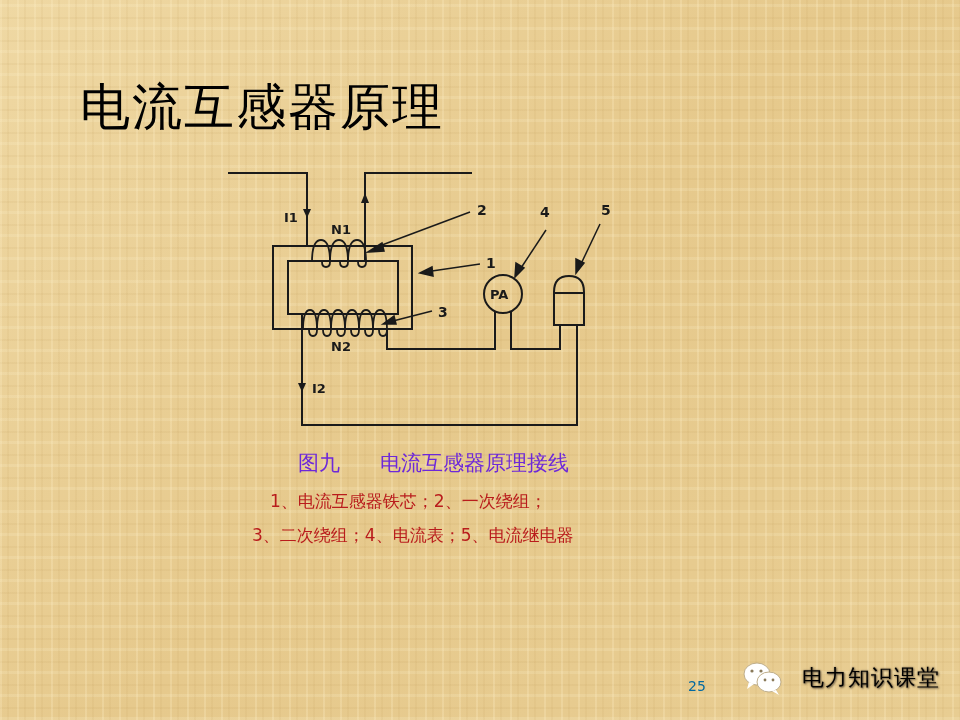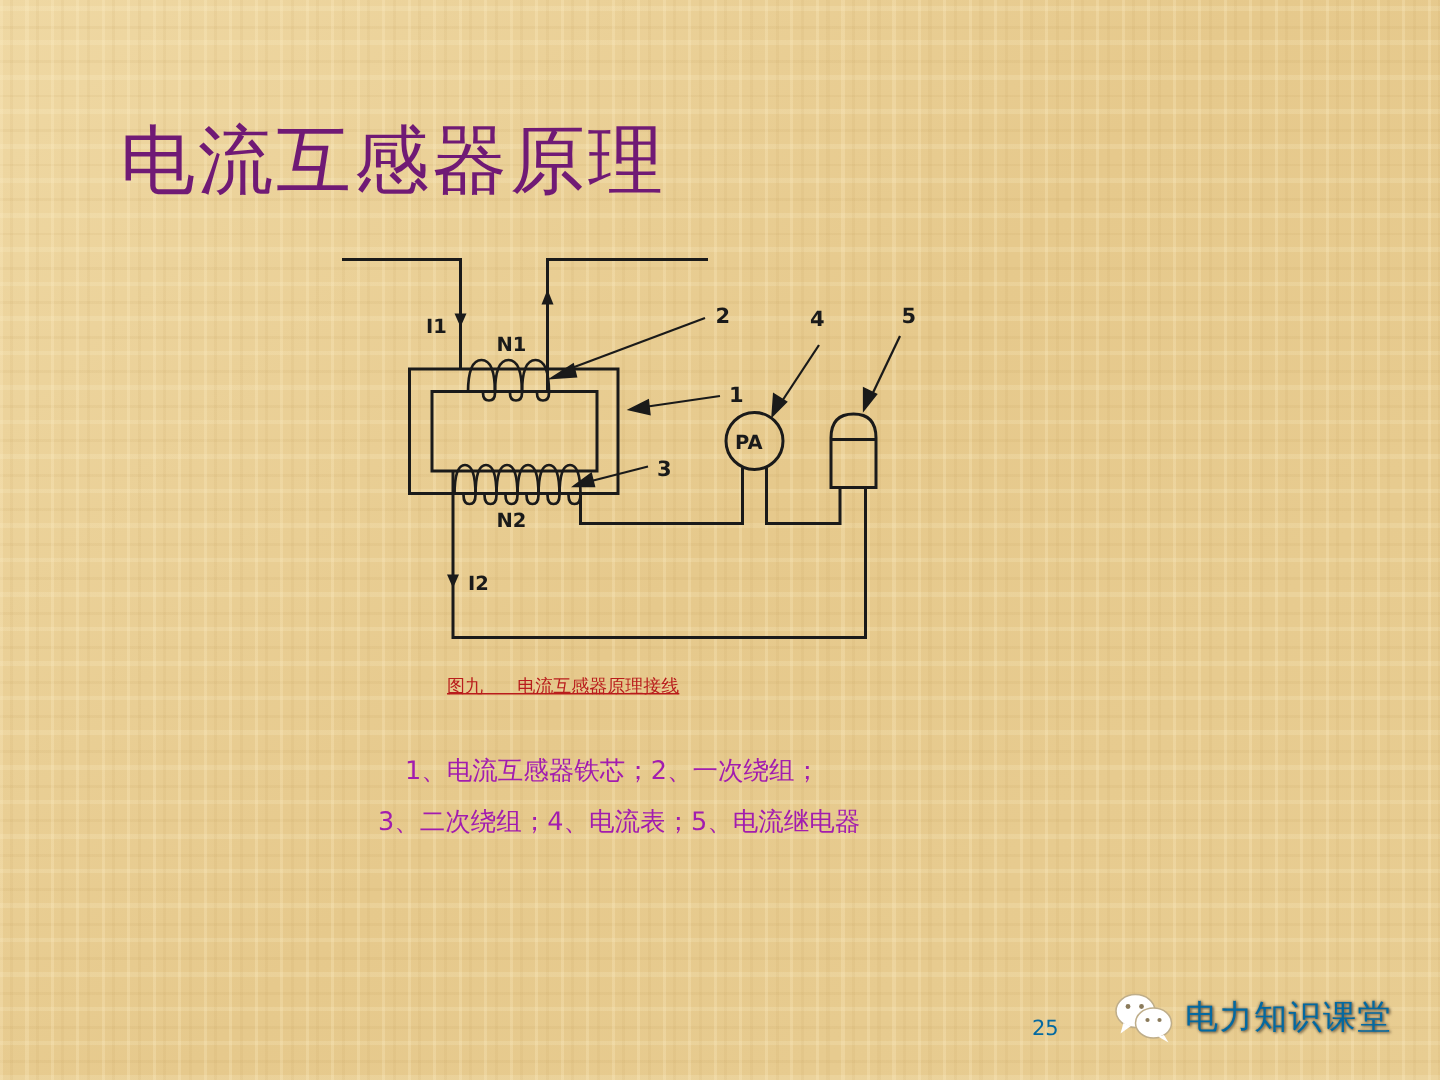--- a/index.html
+++ b/index.html
@@ -3,29 +3,29 @@
 <meta charset="utf-8">
 <style>
   html,body{margin:0;padding:0;}
   body{width:960px;height:720px;overflow:hidden;position:relative;
     background:#e9cf95;
     background-image:
       repeating-linear-gradient(90deg, rgba(255,240,200,0.25) 0px, rgba(255,240,200,0.25) 2px, transparent 2px, transparent 7px, rgba(180,140,70,0.08) 7px, rgba(180,140,70,0.08) 9px, transparent 9px, transparent 17px),
       repeating-linear-gradient(0deg, rgba(255,245,210,0.18) 0px, rgba(255,245,210,0.18) 3px, transparent 3px, transparent 11px, rgba(170,130,60,0.07) 11px, rgba(170,130,60,0.07) 13px, transparent 13px, transparent 23px),
       linear-gradient(135deg,#efd8a3 0%,#e6c98c 50%,#e8cd92 100%);
     font-family:"DejaVu Sans",sans-serif;}
-  .title{position:absolute;left:80px;top:74px;font-family:"DejaVu Serif",serif;font-size:50px;color:#701a75;letter-spacing:2px;}
+  .title{position:absolute;left:80px;top:74px;font-family:"DejaVu Serif",serif;font-size:50px;color:#000000;letter-spacing:2px;}
   svg.diagram{position:absolute;left:0;top:0;}
-  .caption{position:absolute;left:298px;top:449px;font-size:12px;color:#b91c1c;white-space:pre;text-decoration:underline;}
-  .legend{position:absolute;font-size:17px;color:#a21caf;white-space:nowrap;margin-top:12px;}
+  .caption{position:absolute;left:298px;top:449px;font-size:21px;color:#6d28d9;white-space:pre;}
+  .legend{position:absolute;font-size:17px;color:#b91c1c;white-space:nowrap;}
   .legend.l1{left:270px;top:490px;}
   .legend.l2{left:252px;top:524px;}
   .pagenum{position:absolute;left:688px;top:678px;font-size:14px;color:#0369a1;}
   .brand{position:absolute;left:742px;top:660px;display:flex;align-items:center;gap:6px;}
-  .brand-text{font-size:22px;color:#0369a1;text-shadow:0 0 2px #7a6a50,1px 1px 2px #6a5a40;letter-spacing:1px;}
+  .brand-text{font-size:22px;color:#000000;text-shadow:0 0 2px #7a6a50,1px 1px 2px #6a5a40;letter-spacing:1px;margin-left:12px;}
 </style>
 </head>
 <body>
 
 <div class="title">电流互感器原理</div>
 
 <svg class="diagram" width="960" height="720" viewBox="0 0 960 720">
   <g stroke="#1a1a1a" stroke-width="2" fill="none">
 
     <polyline points="228,173 307,173 307,246"></polyline>

